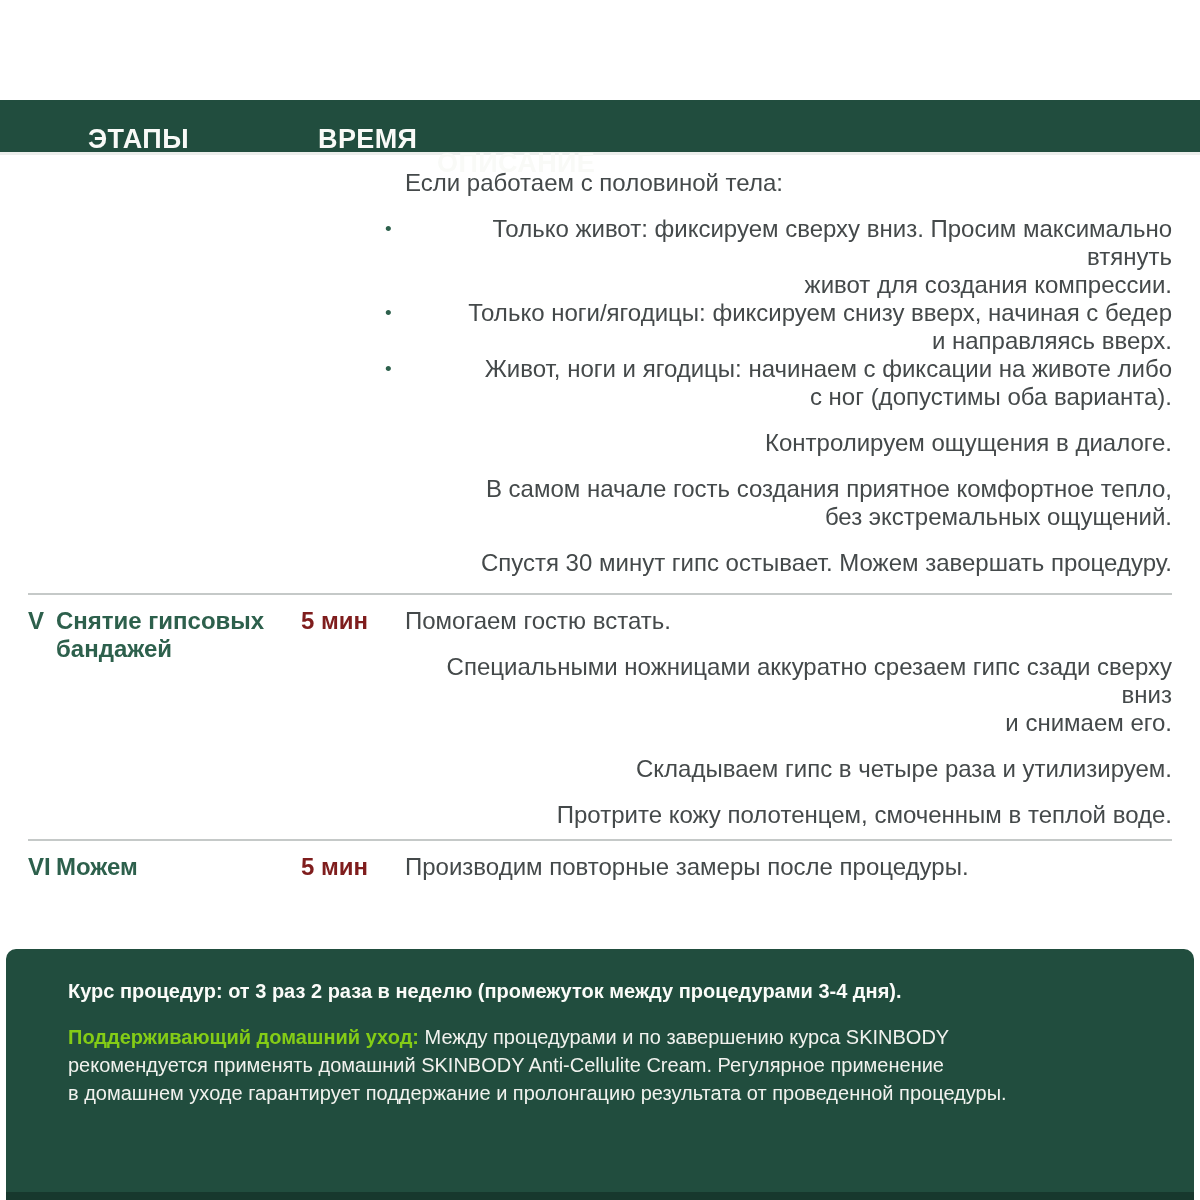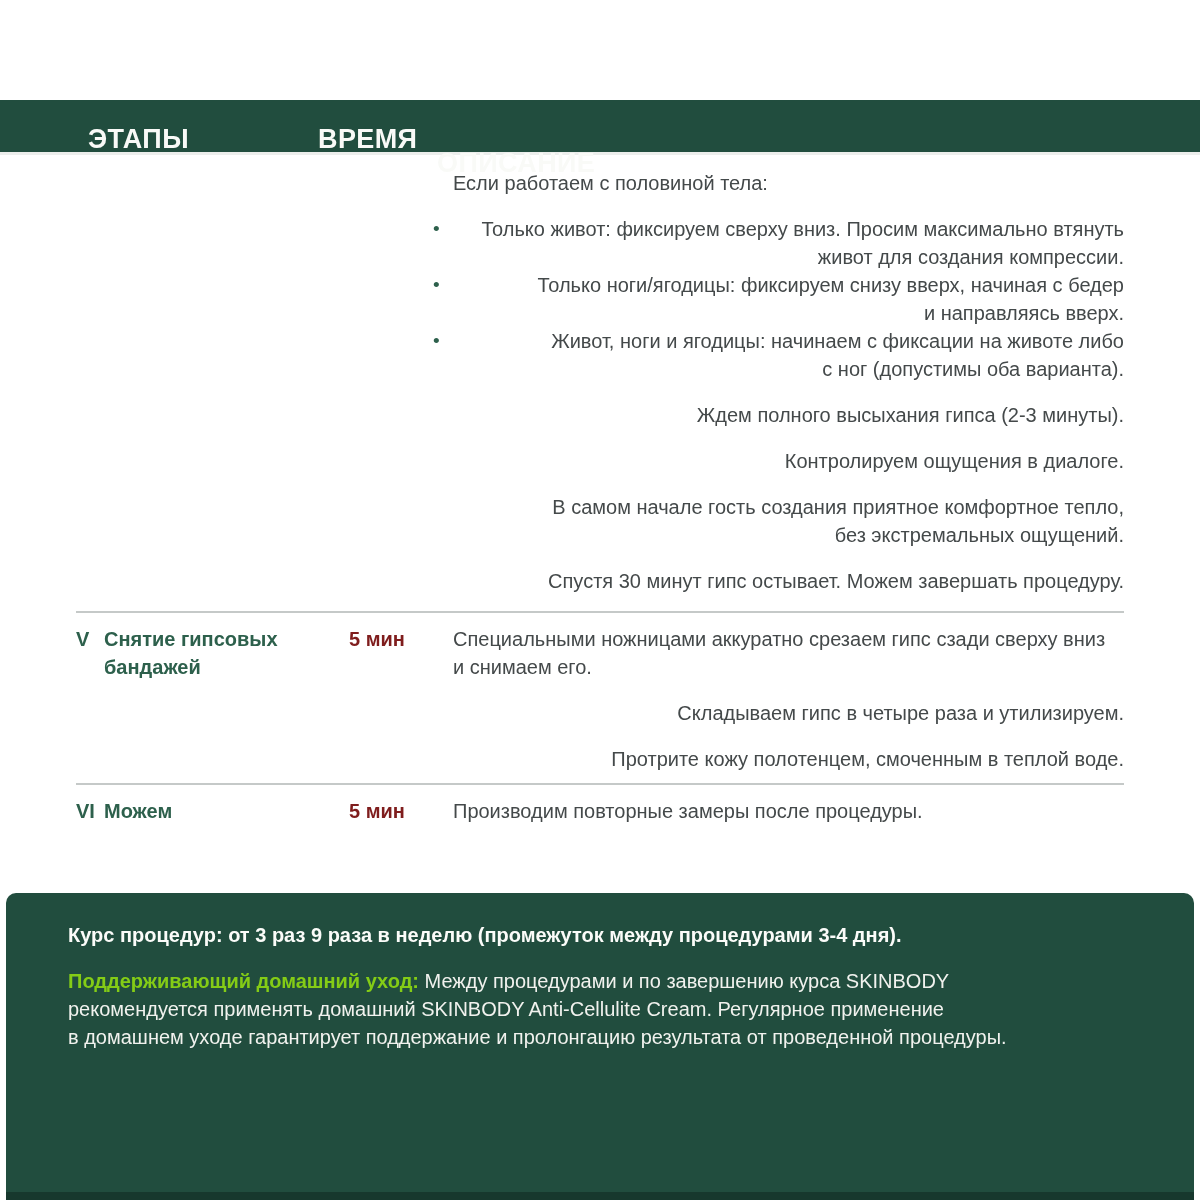--- a/index.html
+++ b/index.html
@@ -9,21 +9,21 @@
 
   .top-gap { height:100px; flex:0 0 auto; }
 
   .bar { height:55px; flex:0 0 auto; background:#214d3e; border-bottom:3px solid #eceeec; }
   .cols { display:grid; grid-template-columns:273px 104px 1fr; margin:0 60px; height:100%; align-items:center; }
   .bar .col-label { color:#f9faf7; font-size:27px; font-weight:700; letter-spacing:0.4px; }
   .bar .col-stages { padding-left:28px; }
   .bar .col-time { position:relative; left:-15px; }
   .bar .col-desc { text-align:left;margin-top:48px; }
 
-  main { flex:0 0 auto; margin:0 76px; color:#44494a; font-size:20px; line-height:28px; }
+  main { flex:0 0 auto; margin:0 28px; color:#44494a; font-size:24px; line-height:28px; }
   .row { display:grid; grid-template-columns:273px 104px 1fr; }
   .row + .row { border-top:2px solid #c5c9c8; }
   .row-cont { padding:14px 0 16px; }
   .row-v { padding:12px 0 10px; }
   .row-vi { padding:12px 0 68px; }
 
   .stage { display:flex; align-items:flex-start; color:#2d604c; font-weight:700; }
   .stage-num { flex:0 0 28px; }
   .stage-title { white-space:pre-line; }
   .time { font-weight:700; color:#7f1d1d; }
@@ -64,36 +64,36 @@
       <div class="desc">
         <p class="para">Если работаем с половиной тела:</p>
         <ul>
           <li>Только живот: фиксируем сверху вниз. Просим максимально втянуть
 живот для создания компрессии.</li>
           <li>Только ноги/ягодицы: фиксируем снизу вверх, начиная с бедер
 и направляясь вверх.</li>
           <li>Живот, ноги и ягодицы: начинаем с фиксации на животе либо
 с ног (допустимы оба варианта).</li>
         </ul>
-        <p class="para">Ждем полного высыхания гипса (2-3 минуты).</p>
         <p class="para">Контролируем ощущения в диалоге.</p>
         <p class="para">В самом начале гость создания приятное комфортное тепло,
 без экстремальных ощущений.</p>
         <p class="para">Спустя 30 минут гипс остывает. Можем завершать процедуру.</p>
       </div>
     </section>
 
     <section class="row row-v">
       <div class="stage">
         <span class="stage-num">V</span>
         <span class="stage-title">Снятие гипсовых
 бандажей</span>
       </div>
       <div class="time">5 мин</div>
       <div class="desc">
+        <p class="para">Помогаем гостю встать.</p>
         <p class="para">Специальными ножницами аккуратно срезаем гипс сзади сверху вниз
 и снимаем его.</p>
         <p class="para">Складываем гипс в четыре раза и утилизируем.</p>
         <p class="para">Протрите кожу полотенцем, смоченным в теплой воде.</p>
       </div>
     </section>
 
     <section class="row row-vi">
       <div class="stage">
         <span class="stage-num">VI</span>
@@ -101,19 +101,19 @@
       </div>
       <div class="time">5 мин</div>
       <div class="desc">
         <p class="para">Производим повторные замеры после процедуры.</p>
       </div>
     </section>
 
   </main>
 
   <footer>
-    <p class="footer-line1">Курс процедур: от 3 раз 9 раза в неделю (промежуток между процедурами 3-4 дня).</p>
+    <p class="footer-line1">Курс процедур: от 3 раз 2 раза в неделю (промежуток между процедурами 3-4 дня).</p>
     <p class="footer-care"><span class="lead">Поддерживающий домашний уход:</span><span> Между процедурами и по завершению курса SKINBODY
 рекомендуется применять домашний SKINBODY Anti-Cellulite Cream. Регулярное применение
 в домашнем уходе гарантирует поддержание и пролонгацию результата от проведенной процедуры.</span></p>
   </footer>
 
 </div>
 
 </body></html>

